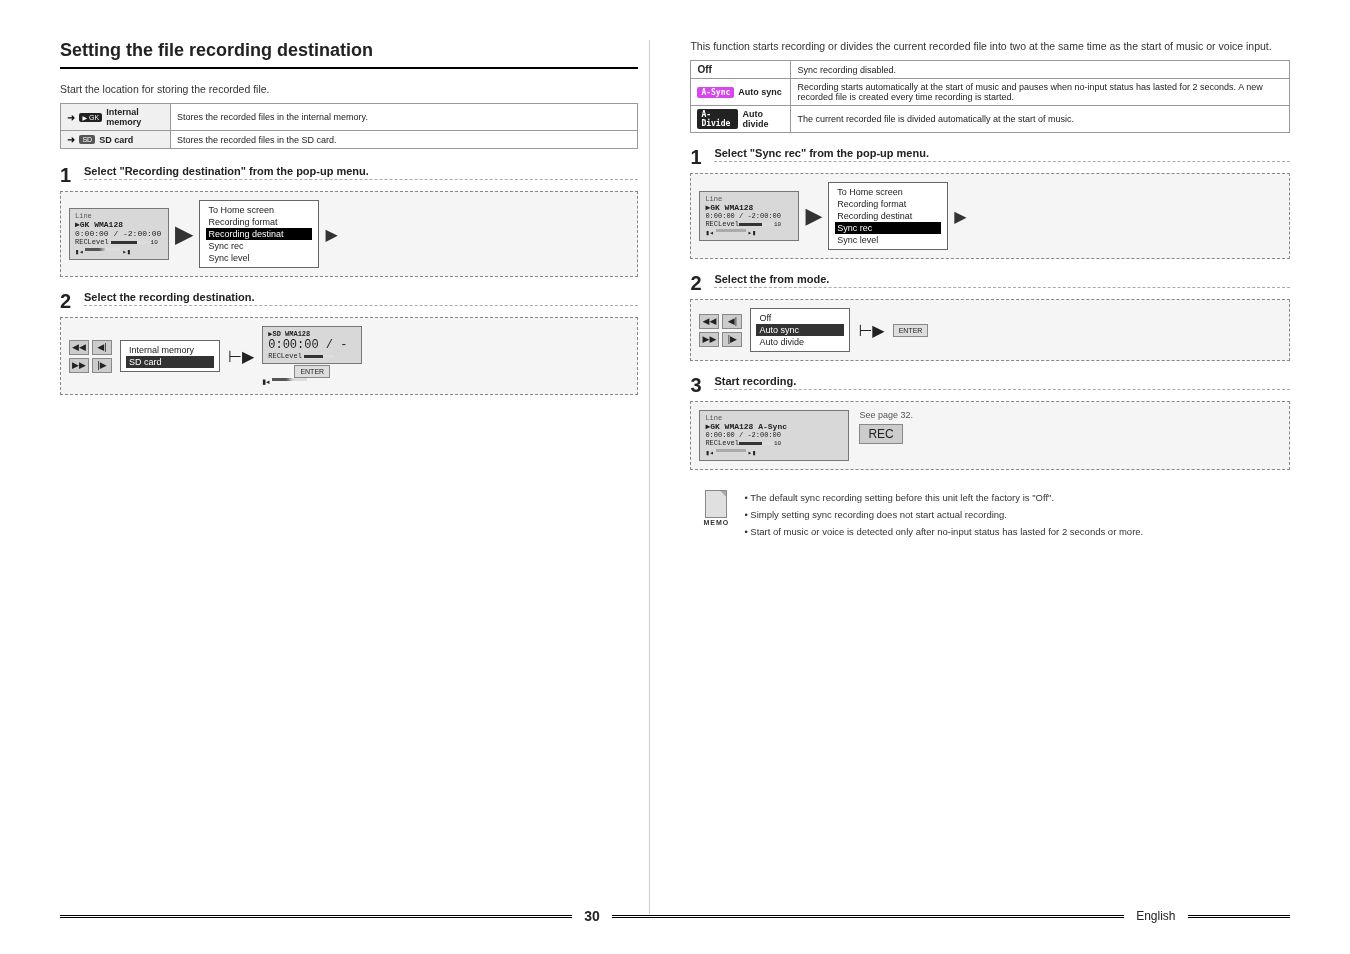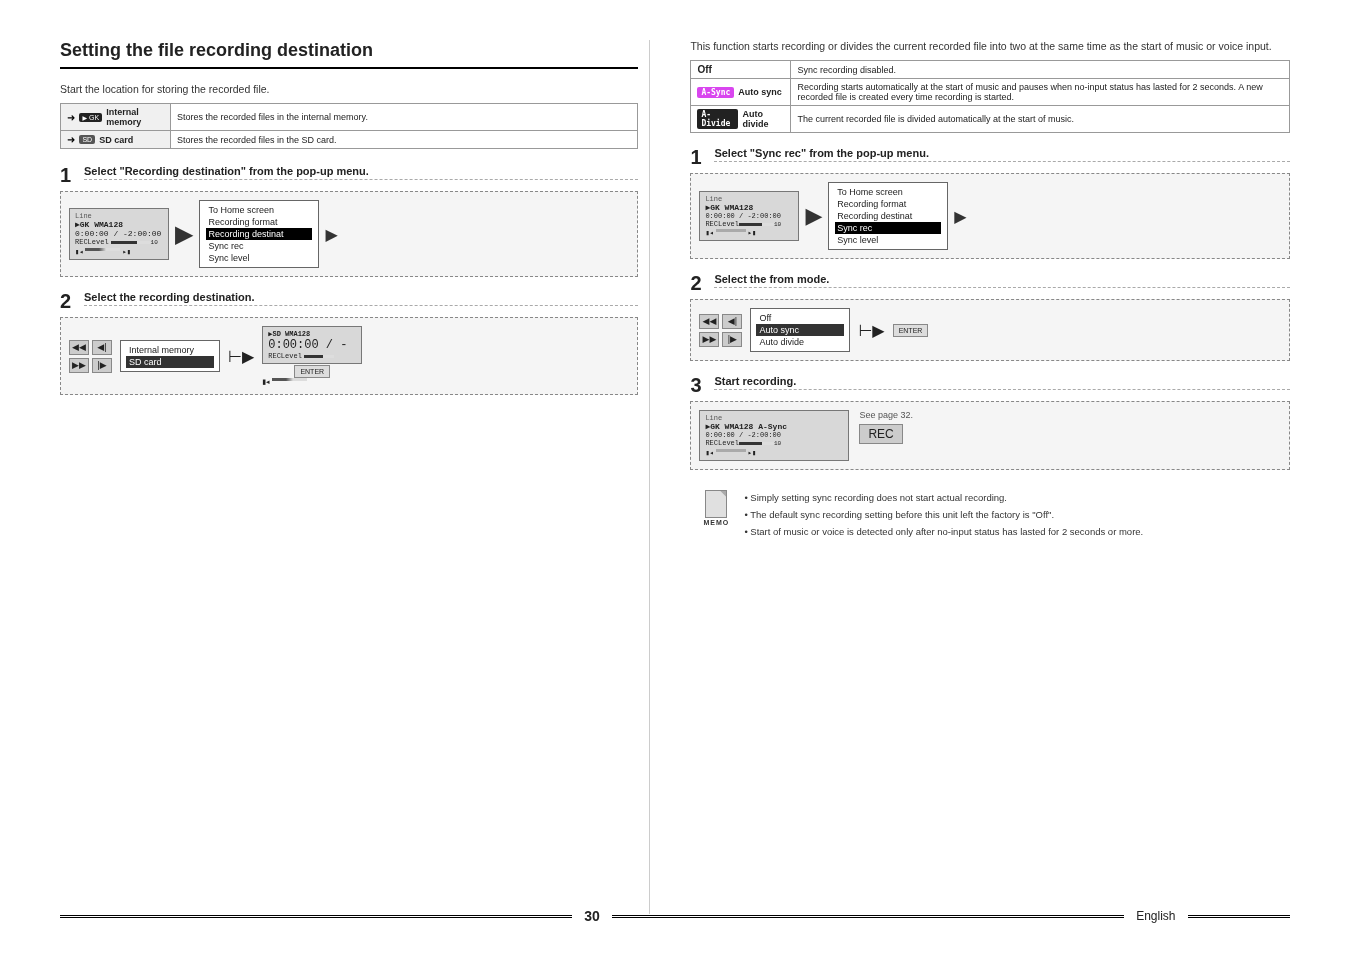--- a/index.html
+++ b/index.html
@@ -571,22 +571,22 @@
           </div>
         </div>
       </div>
 
       <div class="memo-section">
         <div class="memo-icon">
           <div class="memo-doc"></div>
           <div class="memo-label">MEMO</div>
         </div>
         <div class="memo-text">
+          <p>The default sync recording setting before this unit left the factory is "Off".</p>
           <p>Simply setting sync recording does not start actual recording.</p>
-          <p>The default sync recording setting before this unit left the factory is "Off".</p>
           <p>Start of music or voice is detected only after no-input status has lasted for 2 seconds or more.</p>
         </div>
       </div>
     </div>
   </div>
 
   <div class="page-footer">
     <div class="footer-lines"></div>
     <span class="footer-page">30</span>
     <div class="footer-lines"></div>

